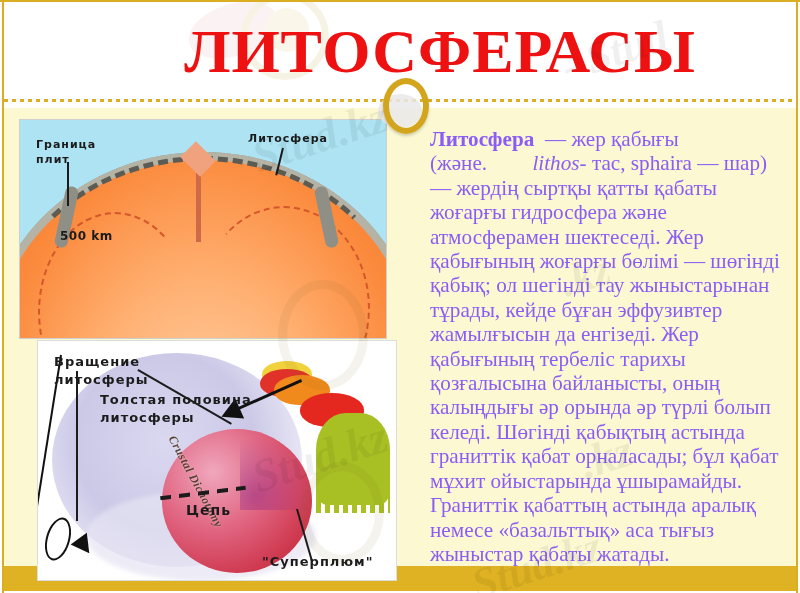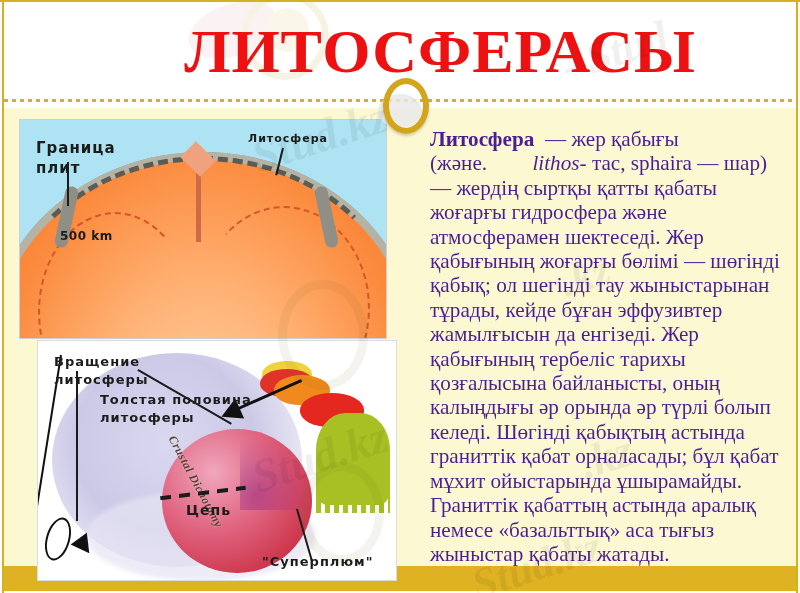--- a/index.html
+++ b/index.html
@@ -122,21 +122,21 @@
   }
   .plume-head{
     position:absolute;left:164px;top:28px;width:28px;height:22px;
     background:#f0a27f;transform:rotate(45deg);
   }
   .lbl{
     position:absolute;font-family:"DejaVu Sans", sans-serif;
     font-weight:bold;color:#1b1b1b;letter-spacing:1px;
     white-space:pre-line;line-height:1.35;z-index:14;
   }
-  .lbl.t-border{left:16px;top:18px;font-size:15px;}
+  .lbl.t-border{left:16px;top:18px;font-size:11px;}
   .lbl.t-litho{left:228px;top:12px;font-size:11px;}
   .lbl.t-700{left:40px;top:108px;font-size:12px;letter-spacing:.5px;}
   .lead{position:absolute;background:#1b1b1b;z-index:13;}
   .lead.l1{left:47px;top:42px;width:1.5px;height:44px;}
   .lead.l2{left:262px;top:28px;width:1.5px;height:28px;transform:rotate(14deg);transform-origin:top;}
 
   
   .fig-bot{
     position:absolute;left:38px;top:341px;width:358px;height:239px;
     overflow:hidden;background:#ffffff;z-index:12;
@@ -205,21 +205,21 @@
   .lbl.b-rot{left:16px;top:12px;font-size:13px;}
   .lbl.b-thick{left:62px;top:50px;font-size:13px;}
   .lbl.b-chain{left:268px;top:8px;font-size:13px;}
   .lbl.b-core{left:148px;top:160px;font-size:14px;}
   .lbl.b-super{left:224px;top:212px;font-size:13px;}
 
   
   .copy{
     position:absolute;left:430px;top:127px;width:360px;
     z-index:14;
-    color:#4c1d95;
+    color:#8b5cf6;
     font-family:"Liberation Serif", serif;
     font-size:21.2px;line-height:24.4px;
     text-align:left;
   }
   .copy b{font-weight:bold;}
   .copy i{font-style:italic;margin-left:40px;}
 
   
   .wm{
     position:absolute;z-index:20;pointer-events:none;

